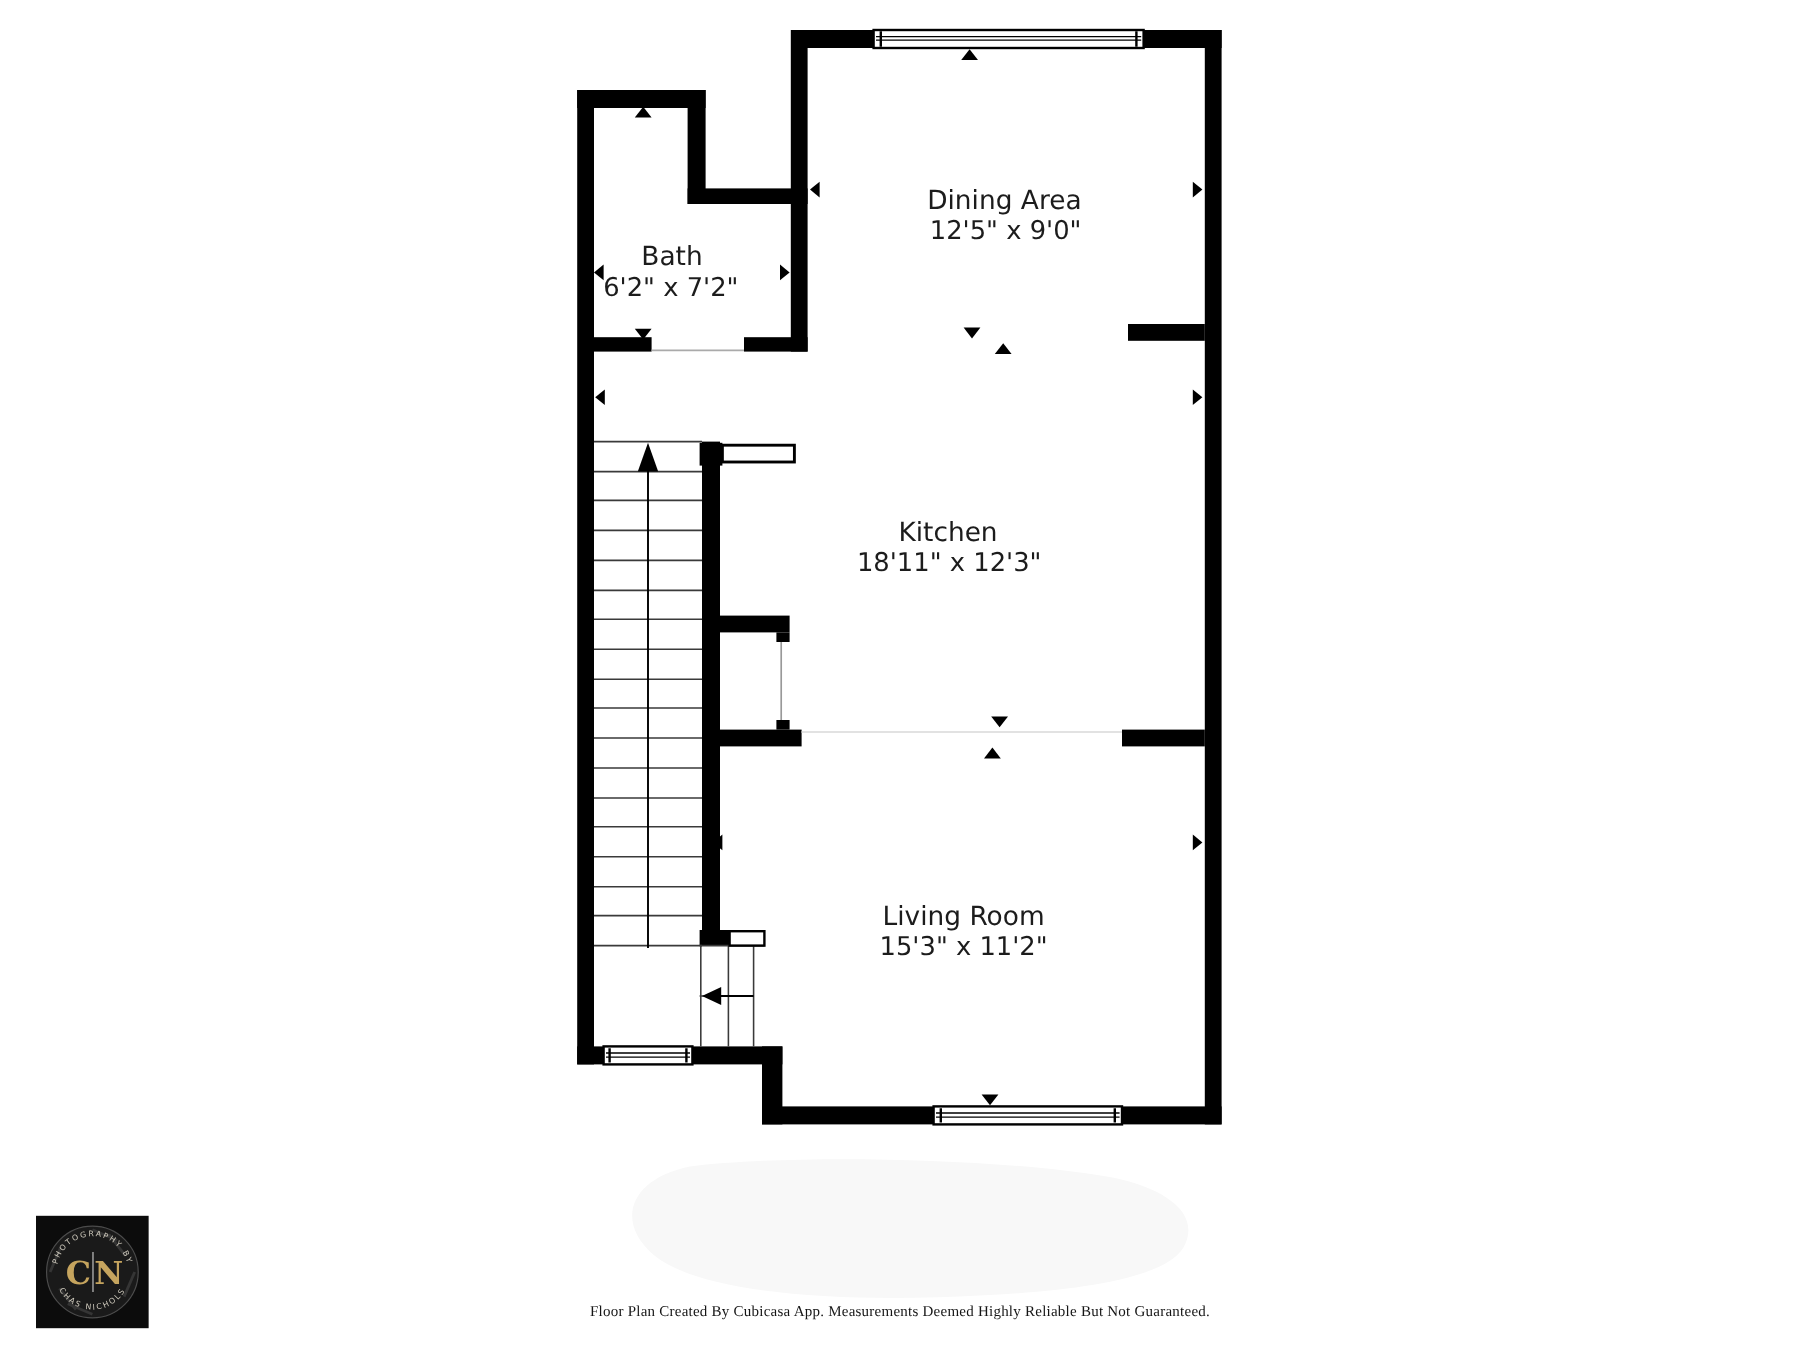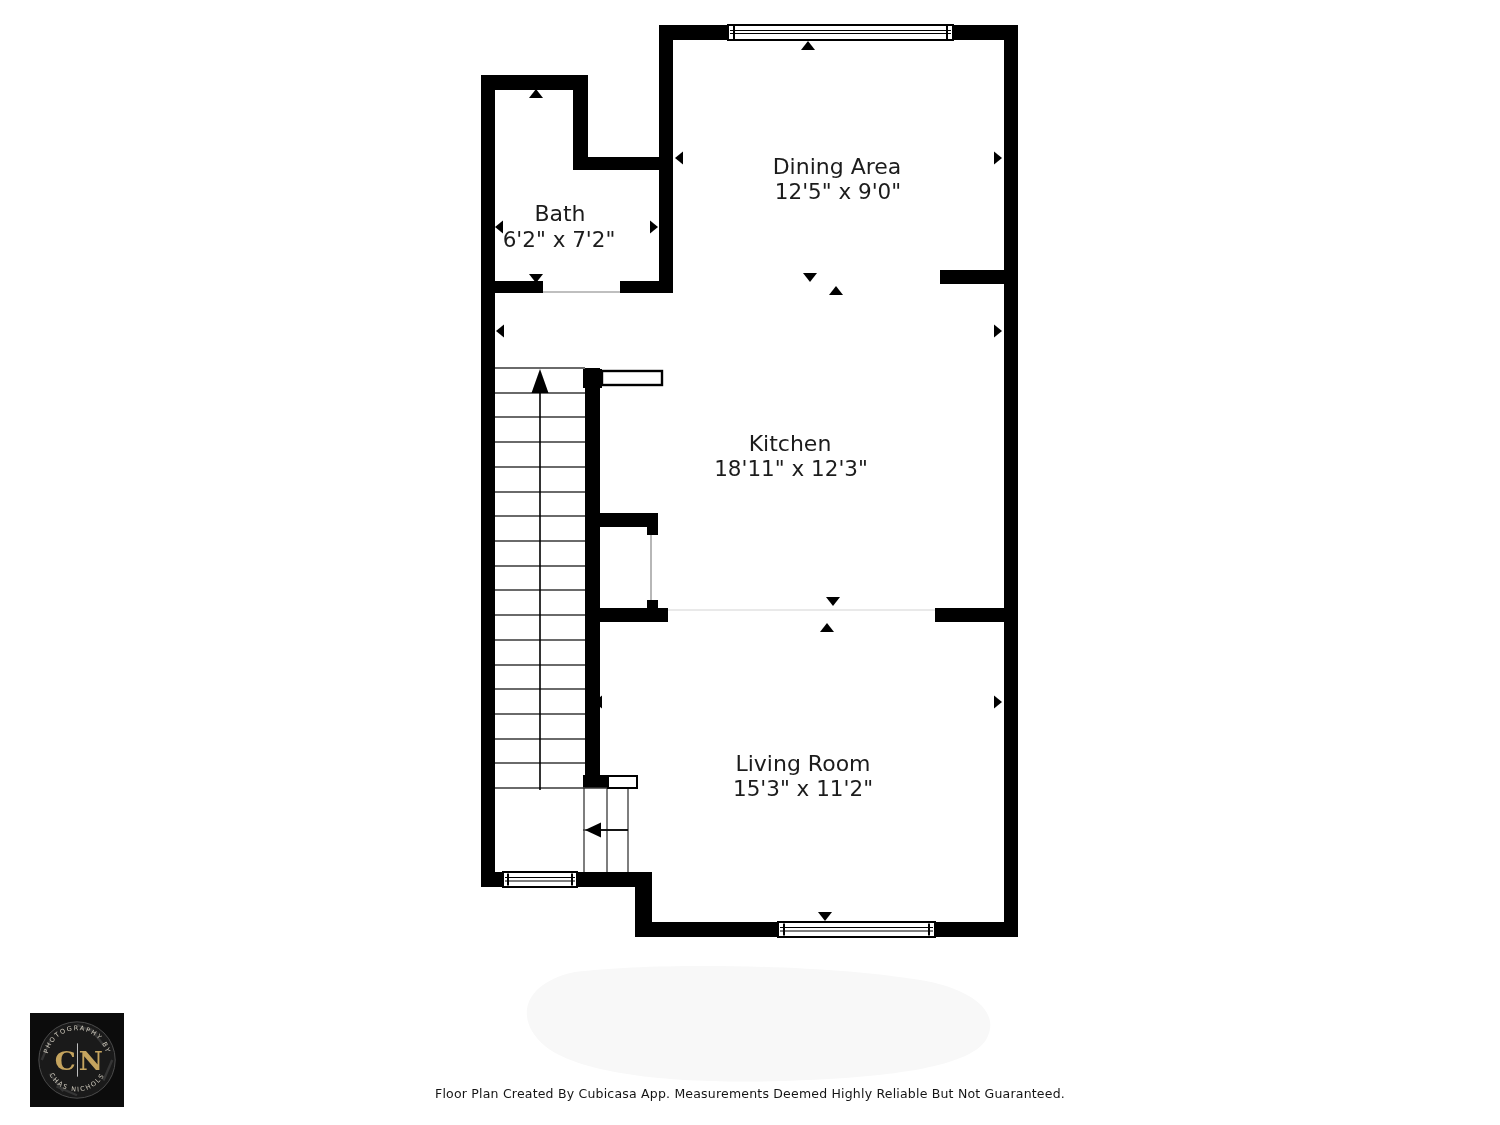--- a/index.html
+++ b/index.html
@@ -2,21 +2,21 @@
 <html><head>
 <meta charset="utf-8">
 <style>
   html,body{margin:0;padding:0;background:#ffffff;}
   .page{position:relative;width:1500px;height:1125px;background:#ffffff;overflow:hidden;
         font-family:"DejaVu Sans","Liberation Sans",sans-serif;}
   .plan-svg{position:absolute;left:0;top:0;}
   .room-name{font-size:22px;fill:#1c1c1c;text-anchor:middle;}
   .room-dims{font-size:21.5px;fill:#1c1c1c;text-anchor:middle;}
   .footer{position:absolute;left:0;top:1086px;width:100%;text-align:center;
-          font-size:12.5px;color:#151515;letter-spacing:.2px;}
+          font-size:12.5px;color:#151515;letter-spacing:.2px;font-family:Liberation Serif, serif;}
   .logo-wrap{position:absolute;left:30px;top:1013px;width:94px;height:94px;}
   .arc-text{font-size:6.6px;fill:#cfcabd;letter-spacing:1.6px;}
   .monogram{font-family:"DejaVu Serif","Liberation Serif",serif;font-weight:bold;
             font-size:27px;fill:#c5a45e;text-anchor:middle;}
 </style>
 </head>
 <body>
 
 <div class="page">
 

